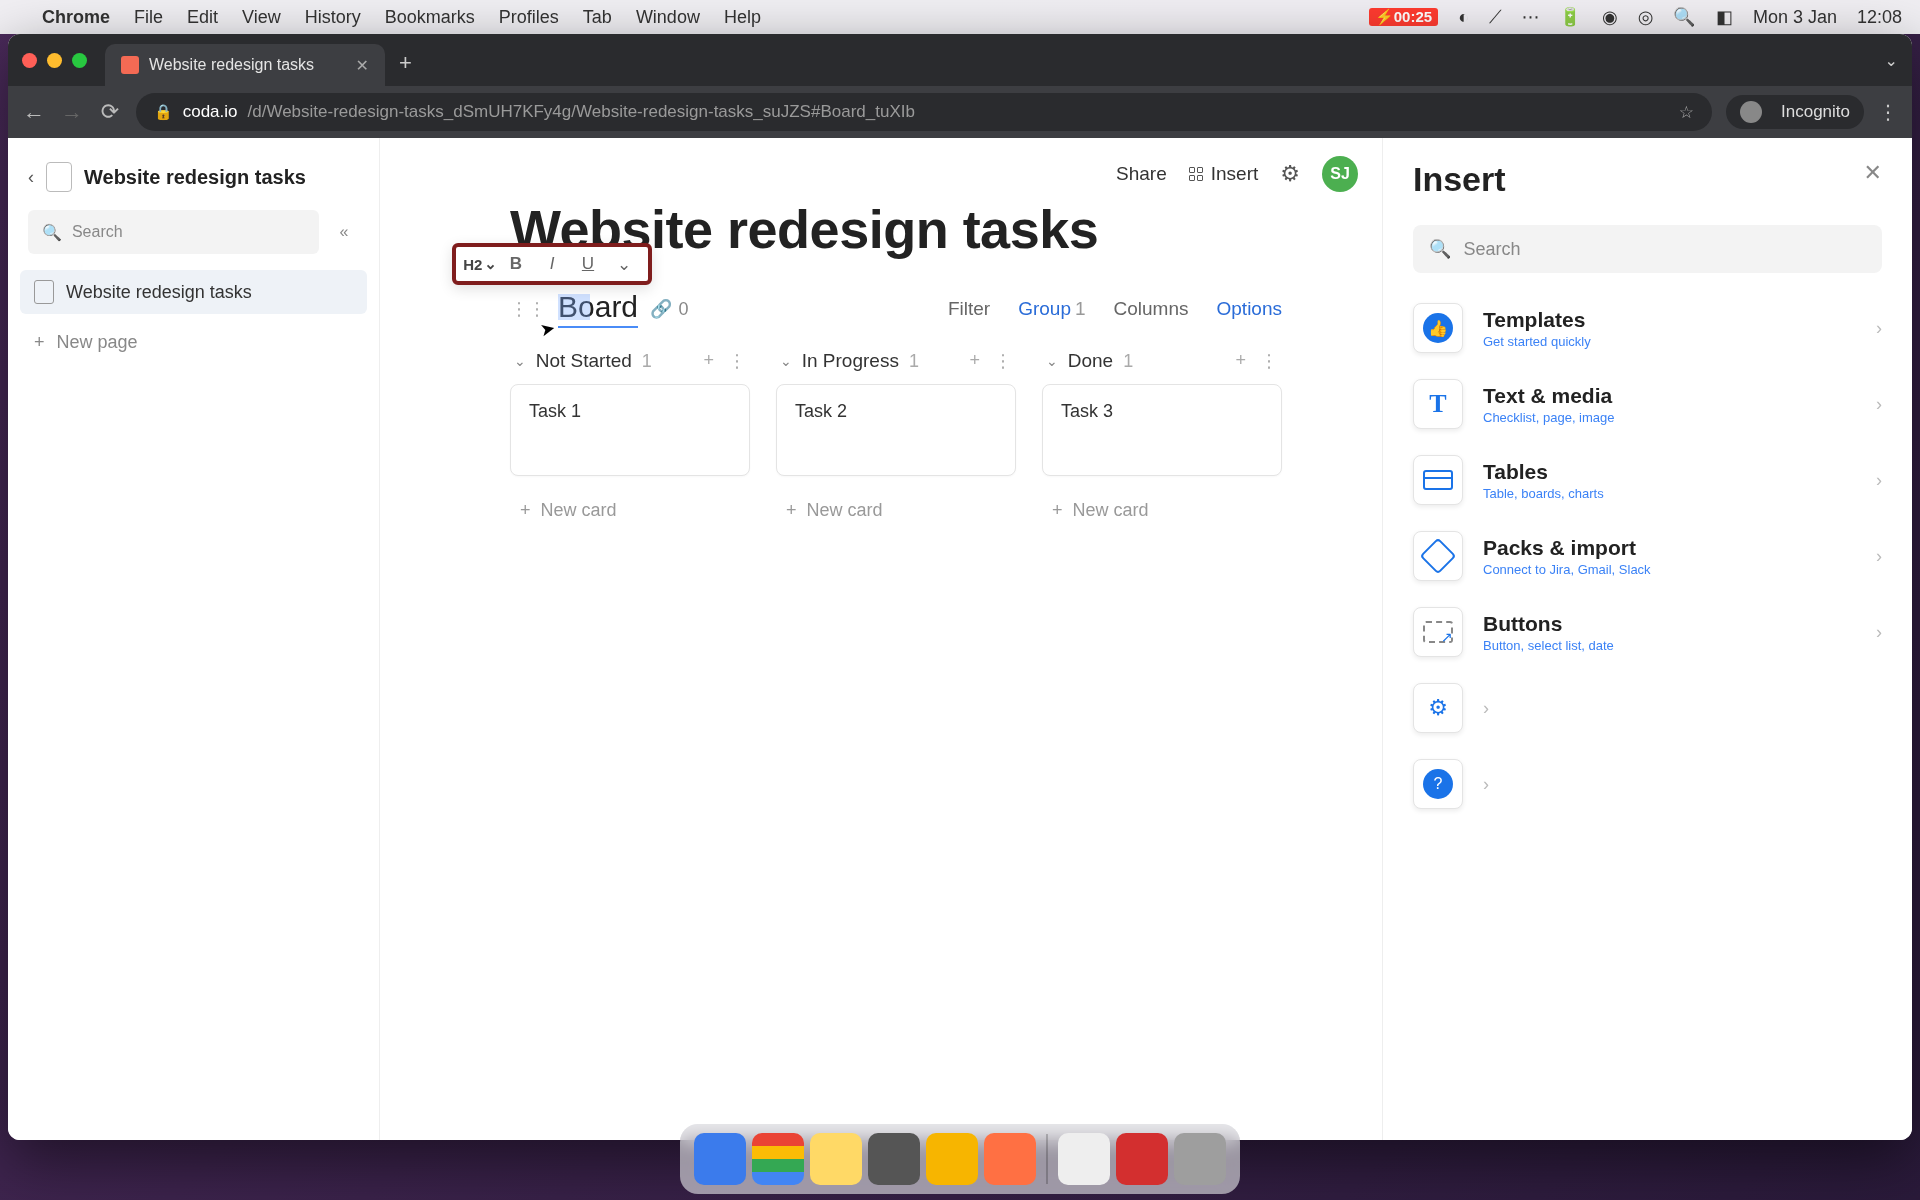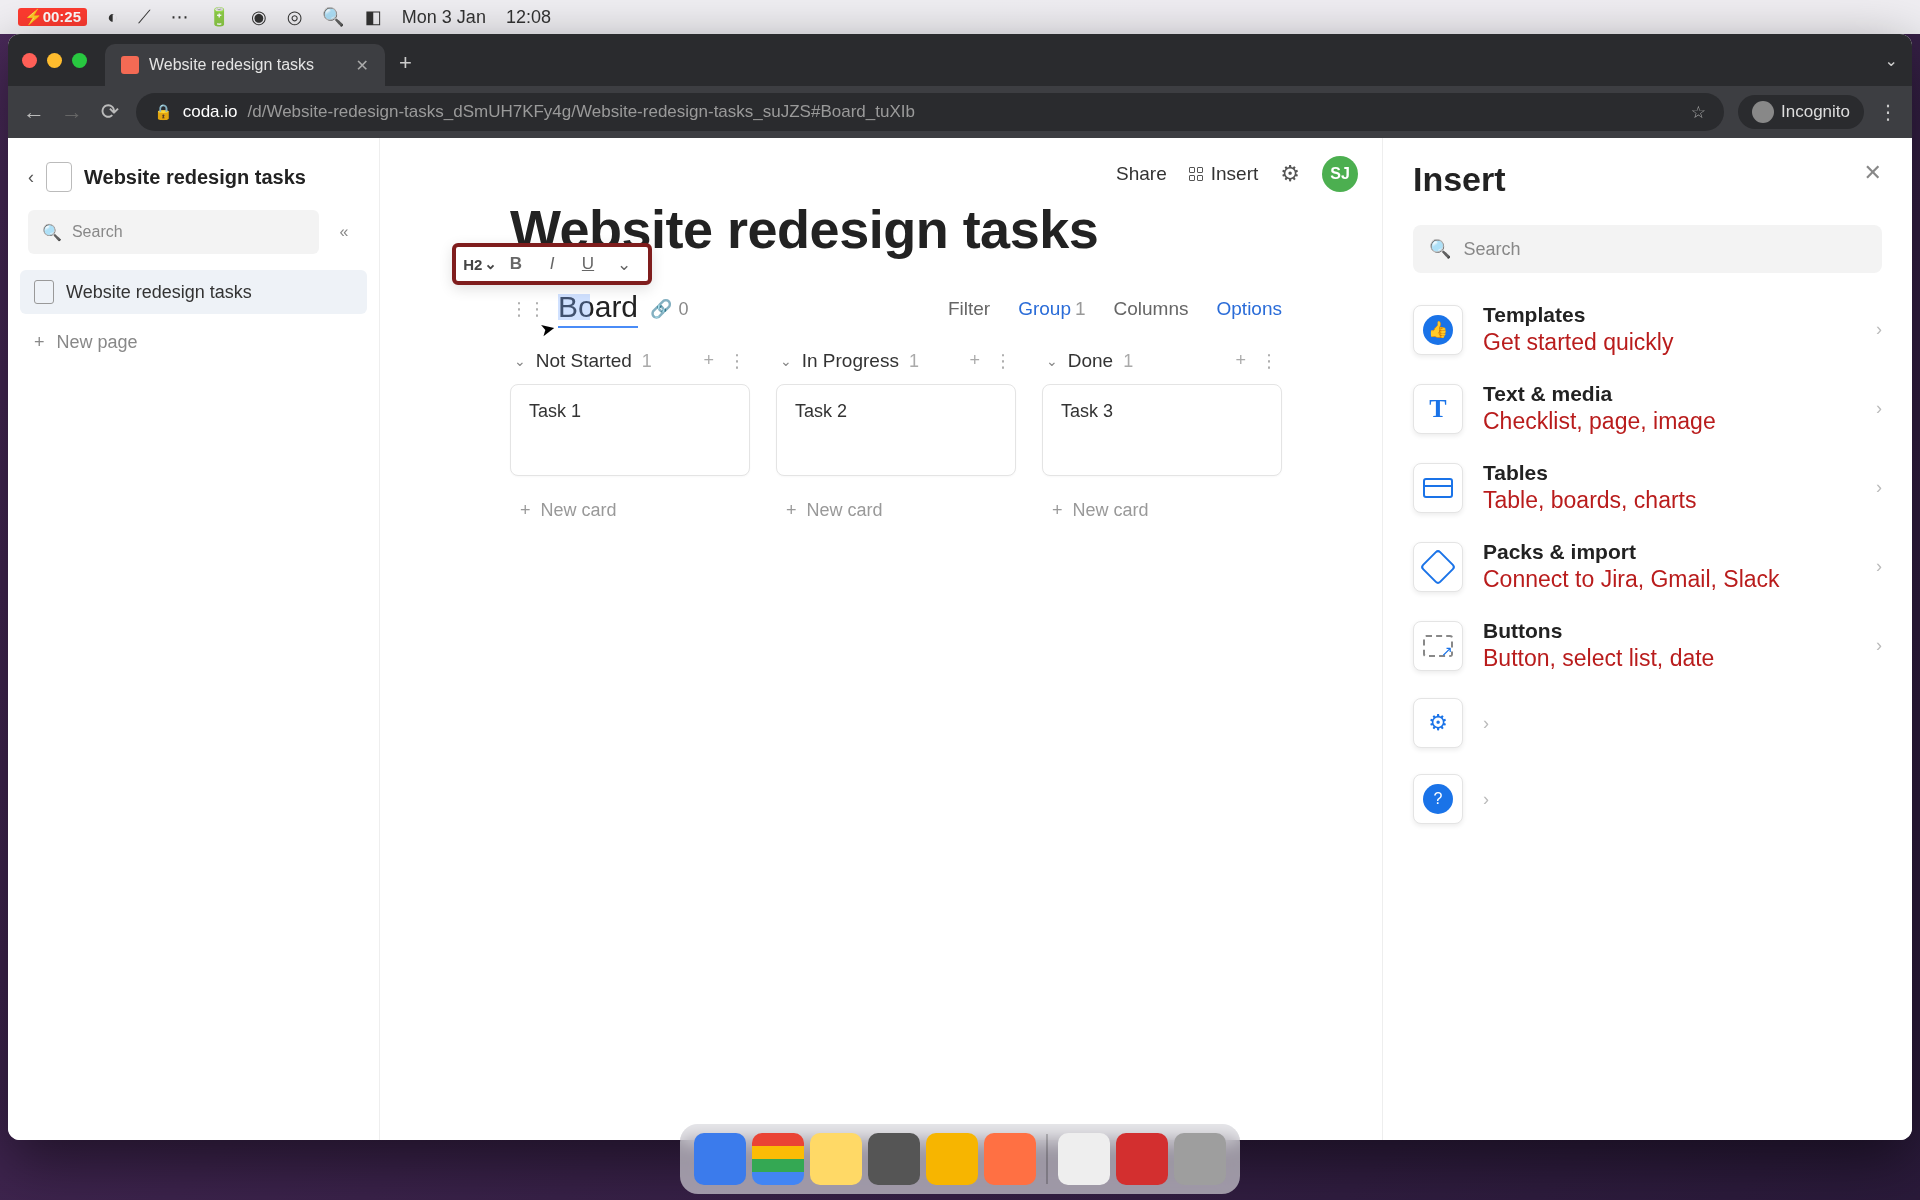--- a/index.html
+++ b/index.html
@@ -25,21 +25,21 @@
 .new-tab-btn { color: #ccc; font-size: 22px; margin-left: 14px; margin-top: 6px; }
 
 .chrome-addr { height: 52px; background: #3d3e42; display: flex; align-items: center; padding: 0 14px; gap: 14px; }
 .nav-arrow { color: #bbb; font-size: 22px; width: 24px; text-align: center; }
 .nav-arrow.disabled { color: #666; }
 .addr-bar { flex: 1; background: #2a2b2e; height: 38px; border-radius: 20px; display: flex; align-items: center; padding: 0 18px; color: #ddd; font-size: 17px; gap: 10px; }
 .lock { font-size: 15px; color: #aaa; }
 .addr-bar .domain { color: #fff; }
 .addr-bar .path { color: #9a9a9a; }
 .star { margin-left: auto; color: #aaa; }
-.incognito { display: flex; align-items: center; gap: 7px; background: #2a2b2e; padding: 6px 14px; border-radius: 20px; color: #ddd; font-size: 17px; }
+.incognito { display: flex; align-items: center; gap: 19px; background: #2a2b2e; padding: 6px 14px; border-radius: 20px; color: #ddd; font-size: 17px; }
 .incognito-icon { width: 22px; height: 22px; background: #888; border-radius: 50%; }
 .kebab { color: #ccc; font-size: 20px; }
 
 
 .app { flex: 1; background: #fff; display: flex; overflow: hidden; }
 
 
 .sidebar { width: 372px; border-right: 1px solid #eee; display: flex; flex-direction: column; padding-top: 18px; }
 .sidebar-header { display: flex; align-items: center; gap: 12px; padding: 6px 20px 18px; }
 .back-chev { color: #555; font-size: 18px; }
@@ -99,39 +99,52 @@
 
 .insert-panel { width: 530px; border-left: 1px solid #eee; padding: 22px 30px; overflow: hidden; }
 .panel-close { float: right; color: #888; font-size: 22px; }
 .panel-title { font-size: 34px; font-weight: 700; color: #222; margin-bottom: 26px; }
 .panel-search { background: #f3f3f3; border-radius: 8px; height: 48px; display: flex; align-items: center; padding: 0 16px; gap: 12px; color: #888; font-size: 18px; margin-bottom: 30px; }
 .cat-list { display: flex; flex-direction: column; gap: 26px; }
 .cat { display: flex; align-items: center; gap: 20px; }
 .cat-icon { width: 50px; height: 50px; border-radius: 8px; background: #fff; border: 1px solid #e4e4e4; box-shadow: 0 2px 5px rgba(0,0,0,0.08); display: flex; align-items: center; justify-content: center; font-size: 22px; }
 .cat-text { flex: 1; }
 .cat-name { font-size: 21px; font-weight: 600; color: #222; }
-.cat-desc { font-size: 23px; color: #b91c1c; margin-top: 2px; }
+.cat-desc { font-size: 13px; color: #3b82f6; margin-top: 2px; }
 .cat-chev { color: #bbb; font-size: 18px; }
 .ci-blue-circle { width: 30px; height: 30px; border-radius: 50%; background: #1a73e8; color: #fff; display: flex; align-items: center; justify-content: center; font-size: 16px; }
 .ci-T { font-family: Georgia, serif; font-size: 26px; color: #1a73e8; font-weight: 600; }
 .ci-table { width: 30px; height: 20px; border: 2px solid #1a73e8; border-radius: 3px; position: relative; }
 .ci-table::before { content:''; position:absolute; top:5px; left:0; right:0; height:2px; background:#1a73e8; }
 .ci-pack { width: 26px; height: 26px; border: 2px solid #1a73e8; border-radius: 4px; transform: rotate(45deg); }
 .ci-btn { width: 30px; height: 22px; border: 2px dashed #888; border-radius: 3px; position: relative; }
 .ci-btn::after { content:'↖'; position:absolute; right:-2px; bottom:-4px; transform: scaleX(-1); color:#1a73e8; font-size:14px; }
 
 
 .dock { position: absolute; bottom: 6px; left: 50%; transform: translateX(-50%); height: 70px; background: rgba(220,220,225,0.65); border-radius: 18px; display: flex; align-items: center; padding: 0 14px; gap: 6px; backdrop-filter: blur(10px); }
 .dock-app { width: 52px; height: 52px; border-radius: 10px; }
 .da1{background:#3b7bec}.da2{background:linear-gradient(#ea4335 25%,#fbbc05 25% 50%,#34a853 50% 75%,#4285f4 75%)}.da3{background:#ffd966}.da4{background:#555}.da5{background:#f7b500}.da6{background:#ff7043}.dock-sep{width:2px;height:50px;background:rgba(0,0,0,0.2);margin:0 4px}.da7{background:#eee}.da8{background:#d32f2f}.da9{background:#9e9e9e}
 </style>
 </head>
 <body>
 
 <div class="mac-menubar">
+  <div class="menubar-left">
+    <span class="apple"></span>
+    <span class="app-name">Chrome</span>
+    <span>File</span>
+    <span>Edit</span>
+    <span>View</span>
+    <span>History</span>
+    <span>Bookmarks</span>
+    <span>Profiles</span>
+    <span>Tab</span>
+    <span>Window</span>
+    <span>Help</span>
+  </div>
   <div class="menubar-right">
     <span class="battery-ind">⚡<span>00:25</span></span>
     <span>◐</span>
     <span>⟋</span>
     <span>⋯</span>
     <span>🔋</span>
     <span>◉</span>
     <span>◎</span>
     <span>🔍</span>
     <span>◧</span>

